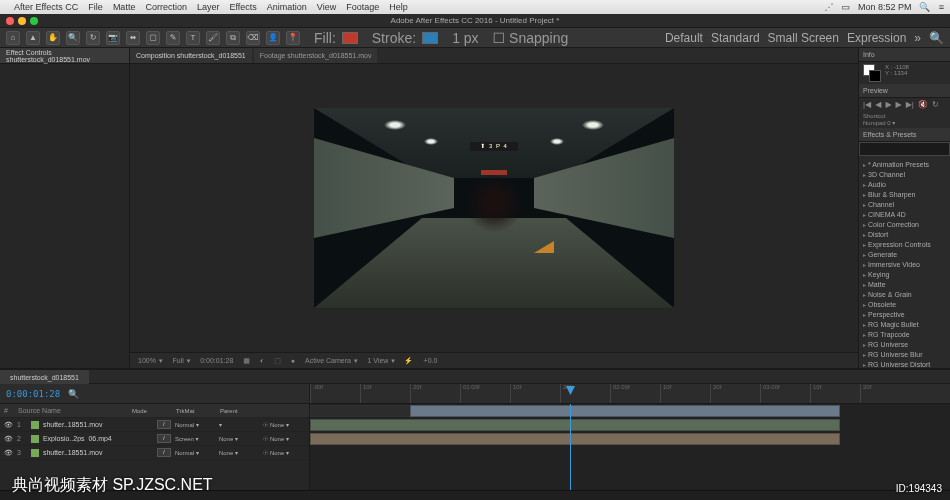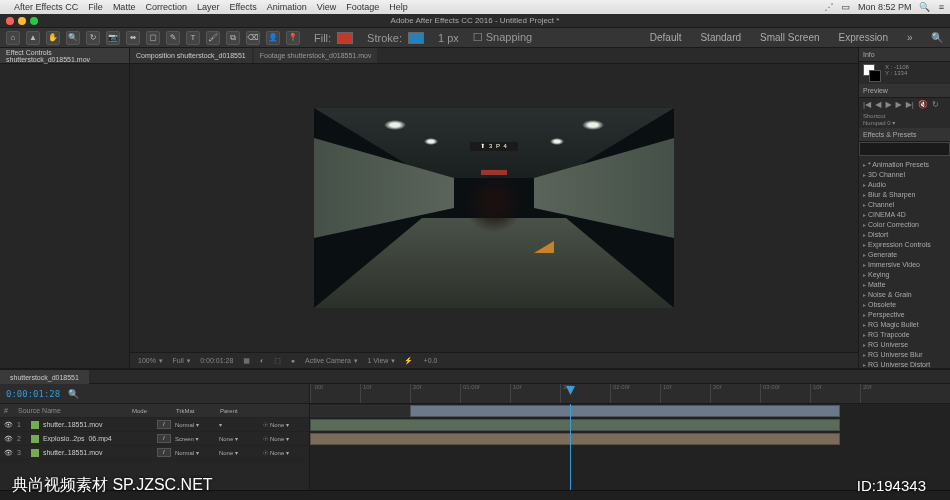--- a/index.html
+++ b/index.html
@@ -7,24 +7,24 @@
 .menubar { height: 14px; background: linear-gradient(#f0f0f0,#dcdcdc); display: flex; align-items: center; padding: 0 6px; color: #333; font-size: 9px; }
 .menubar .apple { margin-right: 8px; }
 .menubar .mi { margin-right: 10px; cursor: default; }
 .menubar .right { margin-left: auto; display: flex; gap: 8px; align-items: center; }
 .titlebar { height: 14px; background: #2a2a2a; display: flex; align-items: center; justify-content: center; color: #aaa; font-size: 8px; border-bottom: 1px solid #1a1a1a; position: relative; }
 .titlebar .dots { position: absolute; left: 6px; display: flex; gap: 4px; }
 .dot { width: 8px; height: 8px; border-radius: 50%; }
 .dot.r { background: #ff5f57; } .dot.y { background: #febc2e; } .dot.g { background: #28c840; }
 .toolbar { height: 20px; background: #353535; display: flex; align-items: center; padding: 0 6px; gap: 6px; border-bottom: 1px solid #1a1a1a; }
 .tool { width: 14px; height: 14px; background: #444; border: 1px solid #555; border-radius: 2px; display: flex; align-items: center; justify-content: center; font-size: 8px; color: #bbb; }
-.toolbar .txt { font-size: 11px; color: #999; padding-left: 8px; }
+.toolbar .txt { font-size: 14px; color: #999; padding-left: 8px; }
 .sw { width: 16px; height: 12px; border: 1px solid #666; display: inline-block; }
 .sw.red { background: #c0392b; } .sw.blue { background: #2980b9; }
-.toolbar .right { margin-left: auto; display: flex; gap: 19px; font-size: 10px; color: #aaa; text-align: right; }
+.toolbar .right { margin-left: auto; display: flex; gap: 8px; font-size: 12px; color: #aaa; text-align: right; }
 .toolbar .right span { cursor: default; }
 .main { display: flex; height: 320px; }
 .left-tabs { width: 130px; background: #262626; border-right: 1px solid #1a1a1a; }
 .tab { height: 16px; background: #303030; border-bottom: 1px solid #1a1a1a; font-size: 7px; padding: 2px 6px; color: #999; display: flex; align-items: center; }
 .tab.active { background: #3a3a3a; color: #ccc; }
 .center { flex: 1; background: #262626; display: flex; flex-direction: column; }
 .center .comp-tabs { display: flex; height: 16px; background: #2a2a2a; border-bottom: 1px solid #1a1a1a; }
 .center .comp-tabs .tab { background: #333; margin-right: 2px; }
 .viewer { flex: 1; display: flex; align-items: center; justify-content: center; position: relative; }
 .viewer .video { width: 360px; height: 200px; position: relative; background: #0a0f12; overflow: hidden; }
@@ -72,21 +72,21 @@
 .tl-track { flex: 1; background: #222; position: relative; }
 .bar { position: absolute; height: 12px; background: #6b7a8a; border: 1px solid #4a5560; }
 .bar.b1 { top: 1px; left: 100px; width: 430px; }
 .bar.b2 { top: 15px; left: 0; width: 530px; background: #5a6b5a; border-color: #445044; }
 .bar.b3 { top: 29px; left: 0; width: 530px; background: #7a6b5a; border-color: #5a5044; }
 .bar.wa { position: absolute; top: 1px; left: 0; height: 12px; width: 530px; background: #444; opacity: 0.3; }
 .playhead { position: absolute; top: 0; bottom: 0; width: 1px; background: #3d9bd9; left: 260px; }
 .playhead::before { content: ""; position: absolute; top: -18px; left: -4px; width: 9px; height: 9px; background: #3d9bd9; clip-path: polygon(0 0, 100% 0, 50% 100%); }
 .tl-scroll { height: 10px; background: #1f1f1f; border-top: 1px solid #111; }
 .watermark { position: absolute; bottom: 4px; left: 12px; color: #fff; font-size: 16px; font-weight: 500; text-shadow: 0 0 3px #000; }
-.watermark-id { position: absolute; bottom: 6px; right: 24px; color: #fff; font-size: 15px; text-shadow: 0 0 3px #000; text-align: right; }
+.watermark-id { position: absolute; bottom: 6px; right: 8px; color: #fff; font-size: 10px; text-shadow: 0 0 3px #000; text-align: right; }
 .panel-search { width: 100%; height: 14px; background: #1a1a1a; border: 1px solid #444; color: #888; font-size: 7px; padding: 0 4px; margin-bottom: 2px; }
 </style>
 </head>
 <body>
 
 <div class="menubar">
   <span class="apple"></span>
   <span class="mi">After Effects CC</span>
   <span class="mi">File</span>
   <span class="mi">Matte</span>

